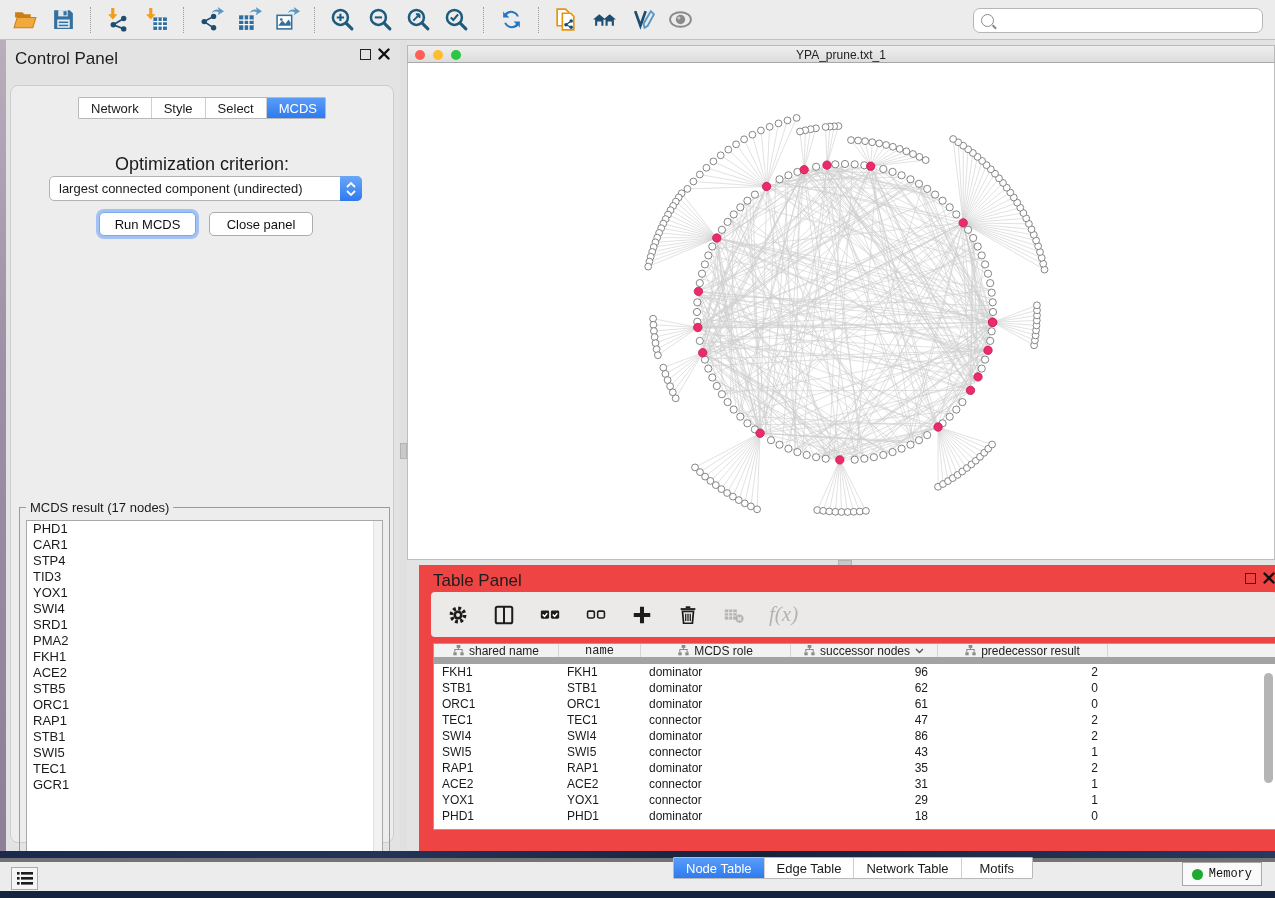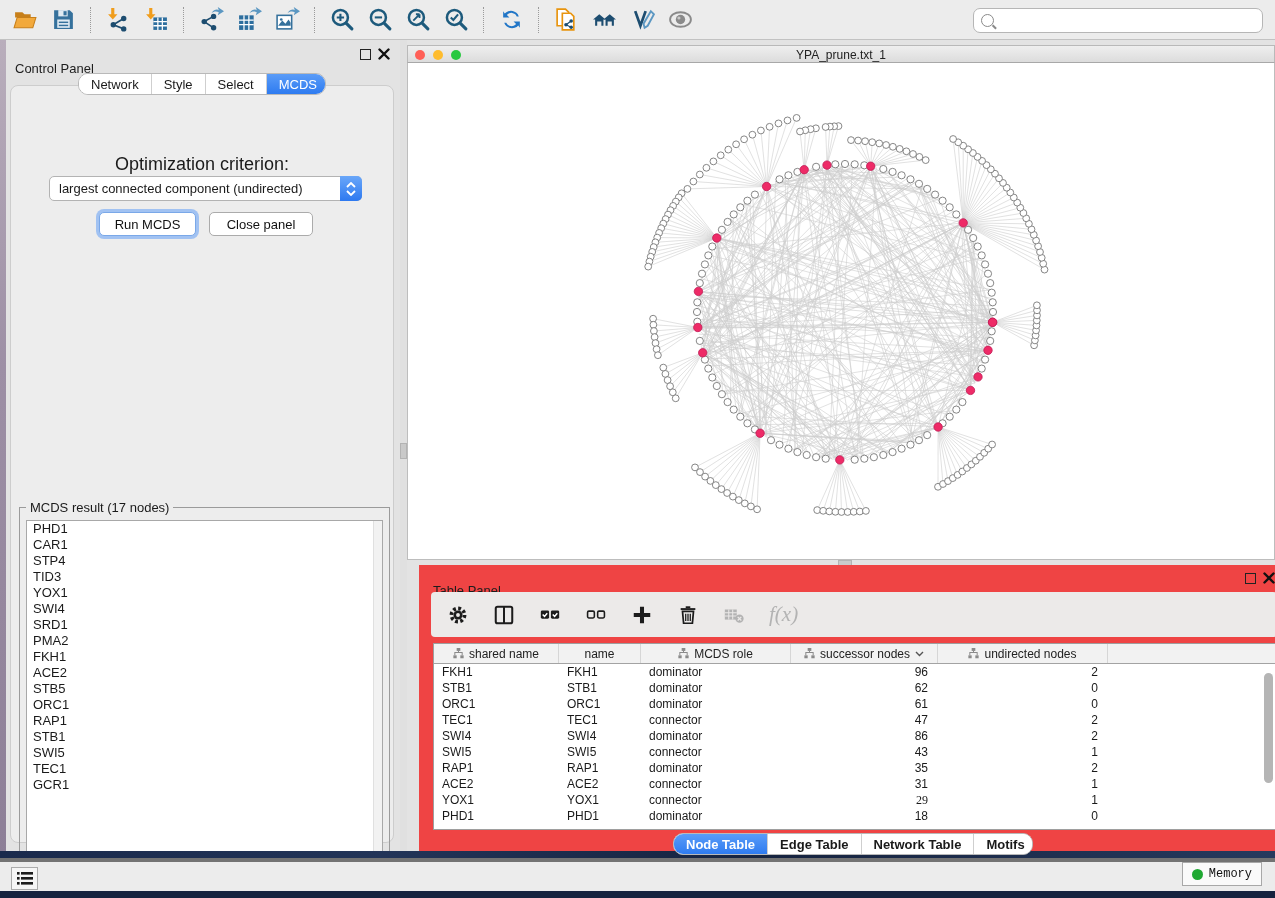--- a/index.html
+++ b/index.html
@@ -20,32 +20,32 @@
 
   
   .main { position:absolute; top:40px; left:0; width:1275px; height:818px; background:#e3e3e3; }
   .wall-left { position:absolute; left:0; top:0; width:6px; height:818px;
                background:linear-gradient(#b9aebc,#9d8fa5 40%,#8d7f97); }
   .wall-bottom { position:absolute; left:0; bottom:0; width:1275px; height:7px;
                background:linear-gradient(90deg,#1a2a4c,#223458 30%,#16233f 60%,#263a5e); }
 
   
   .cpanel { position:absolute; left:6px; top:0; width:394px; height:818px; background:#e3e3e3; }
-  .panel-title { font-size:13px; color:#1d1d1d;margin-top:12px; }
+  .panel-title { font-size:17px; color:#1d1d1d; }
   .cp-title { position:absolute; left:9px; top:9px; }
   .win-ctrls { position:absolute; display:flex; gap:7px; align-items:center; }
   .cp-ctrls { right:10px; top:8px; }
   .float-ic { width:11px; height:11px; border:1.8px solid #222; background:transparent; }
   .close-ic svg { width:12px; height:12px; display:block; }
 
   .cp-inner { position:absolute; left:4px; top:45px; width:384px; height:758px; background:#ededed;
               border:1px solid #cdcdcd; border-radius:8px; }
 
   .segtabs { position:absolute; display:flex; height:22px; background:#fff; border:1px solid #b9b9b9;
-             border-radius:10px; overflow:hidden; z-index:3; }
+             border-radius:1px; overflow:hidden; z-index:3;margin-top:24px; }
   .cp-tabs { left:72px; top:33px; width:248px; }
   .seg { flex:1; display:flex; align-items:center; justify-content:center; font-size:13px; color:#1a1a1a;
          border-right:1px solid #cfcfcf; background:#fff; white-space:nowrap; padding:0 12px; }
   .seg:last-child { border-right:none; }
   .seg.active { background:linear-gradient(#5a9cf8,#2e7bf0); color:#fff; }
 
   .opt-label { position:absolute; left:0; width:100%; text-align:center; top:68px; font-size:18px; }
   .dropdown { position:absolute; left:38px; top:90px; width:313px; height:25px; background:#fff;
               border:1px solid #b3b3b3; border-radius:5px; display:flex; align-items:center; }
   .dropdown .val { flex:1; font-size:13px; padding-left:9px; white-space:nowrap; overflow:hidden; }
@@ -84,32 +84,32 @@
   
   .tpanel { position:absolute; left:419px; top:525px; width:868px; height:293px; background:#ef4444; }
   .tp-title { position:absolute; left:14px; top:6px; }
   .tp-ctrls { right:12px; top:7px; }
   .tp-toolbar { position:absolute; left:12px; top:27px; width:846px; height:45px; background:#eceae9;
                 border-radius:4px; display:flex; align-items:center; padding-left:16px; gap:24px; }
   .tp-toolbar .ticon svg { width:22px; height:22px; display:block; }
   .fx { font-family:"Liberation Serif", serif; font-style:italic; font-size:21px; color:#b3b3b3; }
 
   .dtable { position:absolute; left:14px; top:78px; width:844px; height:187px; background:#fff; border:1px solid #9e9e9e; }
-  .thead { position:absolute; left:0; top:0; width:100%; height:20px; background:#f2f2f2; border-bottom:1px solid #a3a3a3; display:flex; }
+  .thead { position:absolute; left:0; top:0; width:100%; height:20px; background:#f2f2f2; border-bottom:7px solid #a3a3a3; display:flex; }
   .th { display:flex; align-items:center; justify-content:center; gap:5px; font-size:12px; color:#222;
         border-right:1px solid #d6d6d6; height:100%; }
   .th .tree { width:11px; height:11px; }
   .tbody { position:absolute; left:0; top:20px; width:100%; bottom:0; overflow:hidden; }
   .tr { display:flex; height:16px; font-size:12px; align-items:center; }
   .td { white-space:nowrap; overflow:hidden; }
   .num { text-align:right; padding-right:10px; }
   .vscroll { position:absolute; right:2px; top:24px; width:10px; height:160px; }
   .vscroll .thumb { position:absolute; left:0; top:5px; width:9px; height:110px; background:#b5b5b5; border-radius:5px; }
 
-  .tp-tabs { left:50%; transform:translateX(-50%); top:268px; width:360px; position:absolute;font-weight:bold; }
+  .tp-tabs { left:50%; transform:translateX(-50%); top:268px; width:360px; position:absolute; }
 
   
   .statusbar { position:absolute; left:0; bottom:7px; width:1275px; height:33px; background:#ececec; border-top:4px solid #737373;font-family:Liberation Mono, monospace; }
   .list-btn { position:absolute; left:11px; top:5px; width:27px; height:23px; background:#f5f5f5;
               border:1px solid #ababab; display:flex; align-items:center; justify-content:center; }
   .mem-btn { position:absolute; right:13px; bottom:5px; height:24px; padding:0 9px; background:#fafafa;
              border:1px solid #a8a8a8; display:flex; align-items:center; gap:6px; font-size:12px; color:#111; }
   .mem-dot { width:11px; height:11px; border-radius:50%; }
 </style>
 </head>
@@ -1072,21 +1072,21 @@
       <div class="thead" id="thead">
           <div class="th" style="width: 125px;">
             <svg class="tree" viewBox="0 0 12 12">
               <rect x="4" y="0" width="4" height="3.2" fill="#8a8a8a"></rect>
               <path d="M6 3v2M2 8V5h8v3" stroke="#8a8a8a" fill="none" stroke-width="1.1"></path>
               <rect x="0.4" y="8" width="3.6" height="3.2" fill="#8a8a8a"></rect>
               <rect x="8" y="8" width="3.6" height="3.2" fill="#8a8a8a"></rect>
             </svg>
             <span>shared name</span>
           </div>
-          <div class="th" style="width: 82px;">
+          <div class="th" style="width: 82px; font-family: Liberation Mono, monospace;">
             <span>name</span>
           </div>
           <div class="th" style="width: 150px;">
             <svg class="tree" viewBox="0 0 12 12">
               <rect x="4" y="0" width="4" height="3.2" fill="#8a8a8a"></rect>
               <path d="M6 3v2M2 8V5h8v3" stroke="#8a8a8a" fill="none" stroke-width="1.1"></path>
               <rect x="0.4" y="8" width="3.6" height="3.2" fill="#8a8a8a"></rect>
               <rect x="8" y="8" width="3.6" height="3.2" fill="#8a8a8a"></rect>
             </svg>
             <span>MCDS role</span>
@@ -1103,21 +1103,21 @@
               <path d="M1 1l3.5 3.5L8 1" fill="none" stroke="#555" stroke-width="1.4"></path>
             </svg>
           </div>
           <div class="th" style="width: 170px;">
             <svg class="tree" viewBox="0 0 12 12">
               <rect x="4" y="0" width="4" height="3.2" fill="#8a8a8a"></rect>
               <path d="M6 3v2M2 8V5h8v3" stroke="#8a8a8a" fill="none" stroke-width="1.1"></path>
               <rect x="0.4" y="8" width="3.6" height="3.2" fill="#8a8a8a"></rect>
               <rect x="8" y="8" width="3.6" height="3.2" fill="#8a8a8a"></rect>
             </svg>
-            <span>undirected nodes</span>
+            <span>predecessor result</span>
           </div>
           <div class="th" style="flex: 1 1 0%; border-right: none;"></div>
         </div>
       <div class="tbody" id="tbody">
           <div class="tr">
             <div class="td" style="width: 125px; padding-left: 8px;">FKH1</div>
             <div class="td" style="width: 82px; padding-left: 8px;">FKH1</div>
             <div class="td" style="width: 150px; padding-left: 8px;">dominator</div>
             <div class="td num" style="width: 147px;">96</div>
             <div class="td num" style="width: 170px;">2</div>
@@ -1168,21 +1168,21 @@
             <div class="td" style="width: 125px; padding-left: 8px;">ACE2</div>
             <div class="td" style="width: 82px; padding-left: 8px;">ACE2</div>
             <div class="td" style="width: 150px; padding-left: 8px;">connector</div>
             <div class="td num" style="width: 147px;">31</div>
             <div class="td num" style="width: 170px;">1</div>
           </div>
           <div class="tr">
             <div class="td" style="width: 125px; padding-left: 8px;">YOX1</div>
             <div class="td" style="width: 82px; padding-left: 8px;">YOX1</div>
             <div class="td" style="width: 150px; padding-left: 8px;">connector</div>
-            <div class="td num" style="width: 147px; font-family: Liberation Serif, serif;">29</div>
+            <div class="td num" style="width: 147px;">29</div>
             <div class="td num" style="width: 170px;">1</div>
           </div>
           <div class="tr">
             <div class="td" style="width: 125px; padding-left: 8px;">PHD1</div>
             <div class="td" style="width: 82px; padding-left: 8px;">PHD1</div>
             <div class="td" style="width: 150px; padding-left: 8px;">dominator</div>
             <div class="td num" style="width: 147px;">18</div>
             <div class="td num" style="width: 170px;">0</div>
           </div>
         </div>

